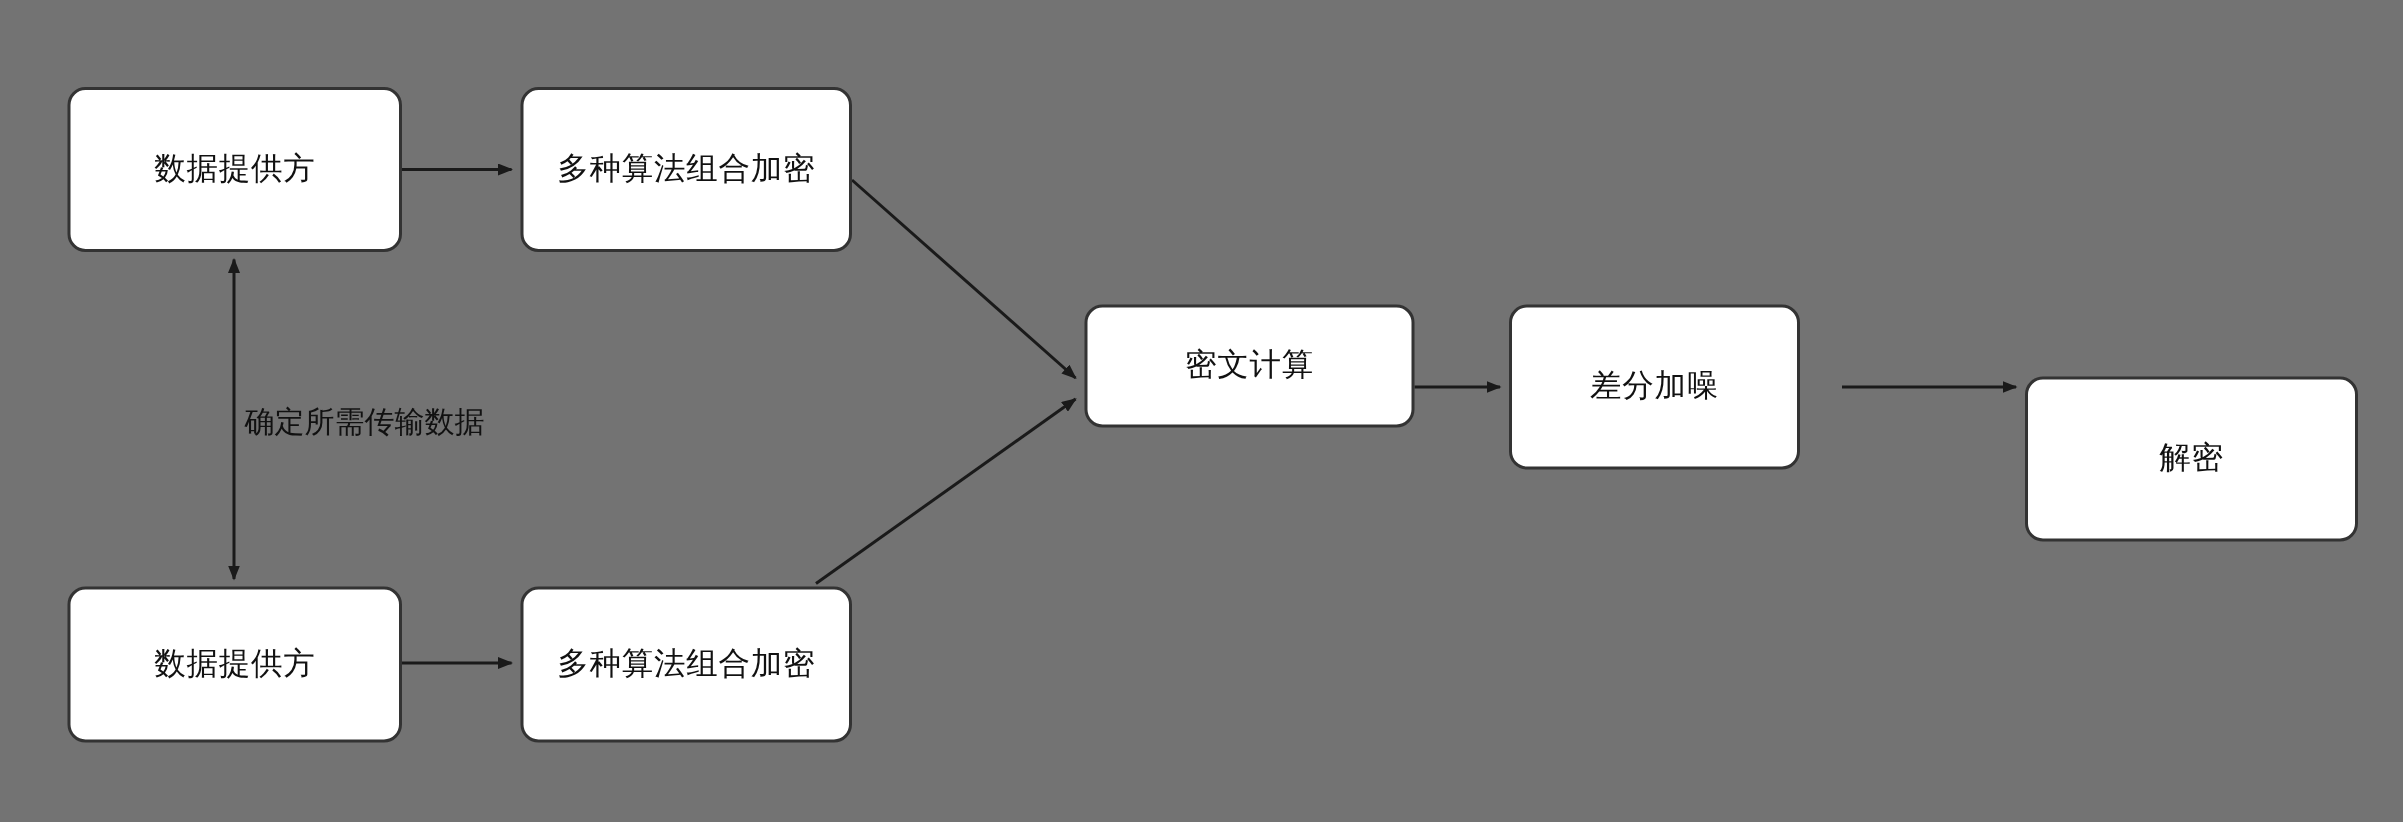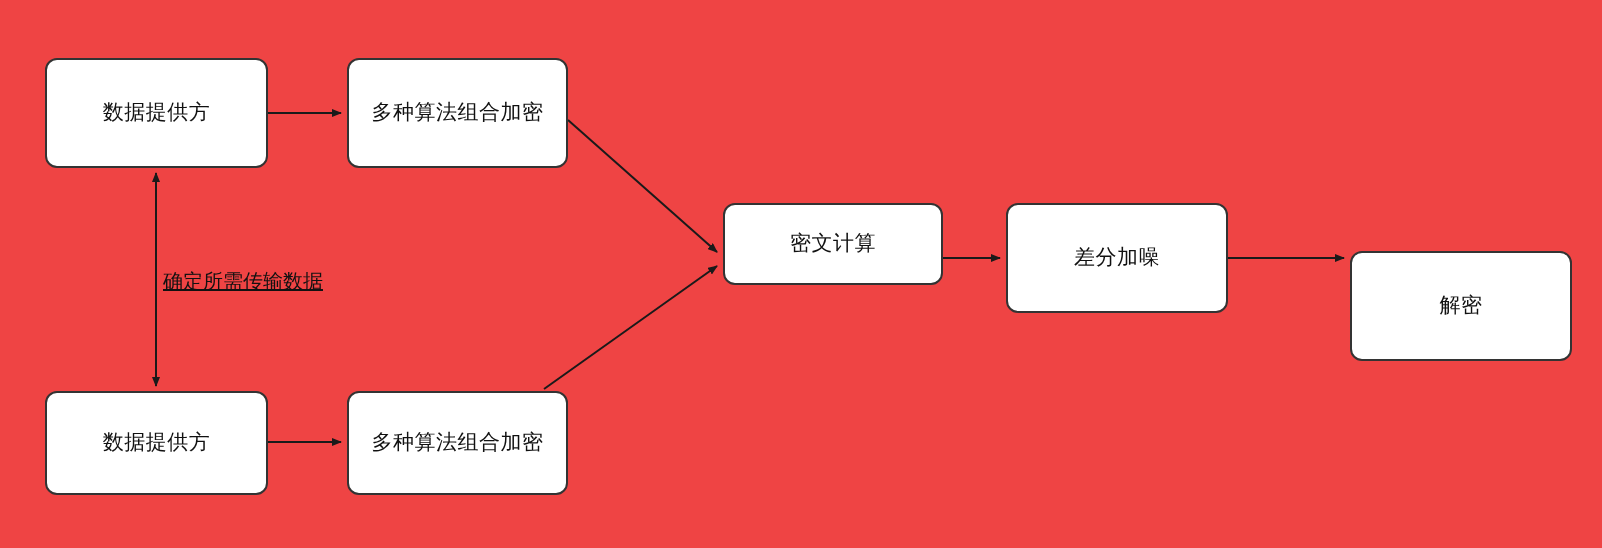--- a/index.html
+++ b/index.html
@@ -4,21 +4,21 @@
 <style>
   html, body {
     margin: 0;
     padding: 0;
     background: #ffffff;
   }
   #canvas {
     position: relative;
     width: 1602px;
     height: 548px;
-    background: #ef4444;
+    background: #737373;
     overflow: hidden;
     font-family: "DejaVu Sans", "Liberation Sans", sans-serif;
   }
   .node {
     position: absolute;
     box-sizing: border-box;
     background: #ffffff;
     border: 2px solid #333333;
     border-radius: 12px;
     display: flex;
@@ -38,21 +38,20 @@
     width: 1602px;
     height: 548px;
     pointer-events: none;
   }
   .edge-label {
     position: absolute;
     color: #111111;
     font-size: 20px;
     white-space: nowrap;
     user-select: none;
-    text-decoration: underline;
   }
 </style>
 </head>
 <body>
 
 <div id="canvas">
 
   <svg class="edge-layer" viewBox="0 0 1602 548" xmlns="http://www.w3.org/2000/svg">
     <defs>
       <marker id="arrowhead" markerWidth="10" markerHeight="8" refX="9" refY="4" orient="auto" markerUnits="userSpaceOnUse">
@@ -91,21 +90,21 @@
   </div>
 
   <div class="node" style="left:347px; top:391px; width:221px; height:104px;">
     <span>多种算法组合加密</span>
   </div>
 
   <div class="node" style="left:723px; top:203px; width:220px; height:82px;">
     <span>密文计算</span>
   </div>
 
-  <div class="node" style="left:1006px; top:203px; width:222px; height:110px;">
+  <div class="node" style="left:1006px; top:203px; width:194px; height:110px;">
     <span>差分加噪</span>
   </div>
 
   <div class="node" style="left:1350px; top:203px; width:222px; height:110px;margin-top:48px;">
     <span>解密</span>
   </div>
 
   <div class="edge-label" style="left:163px; top:268px;">确定所需传输数据</div>
 
 </div>

